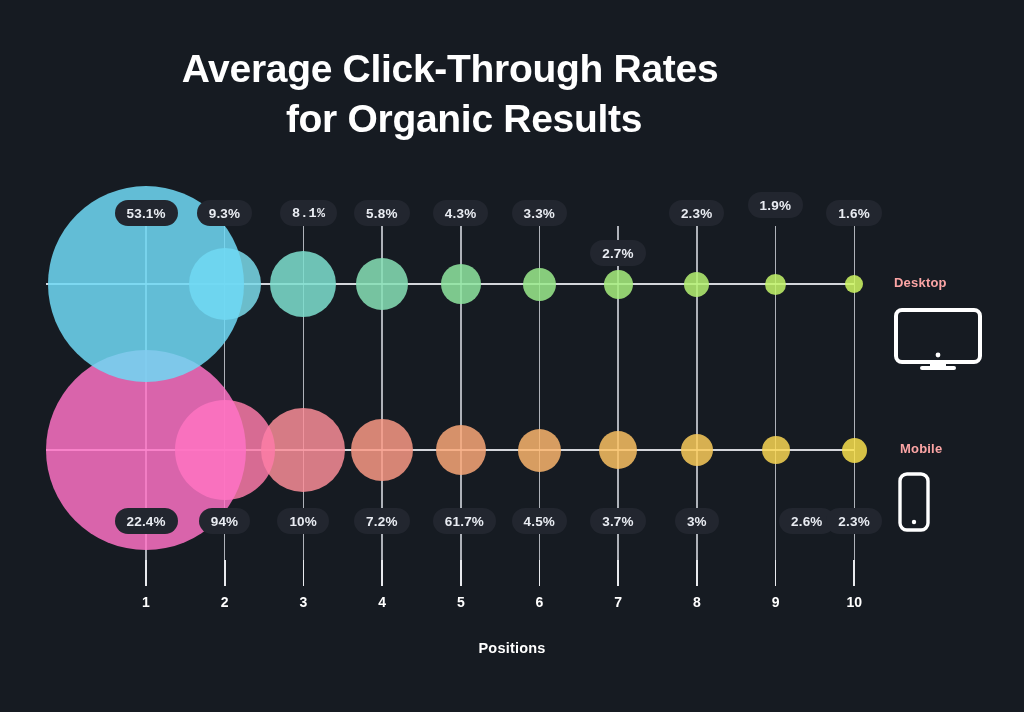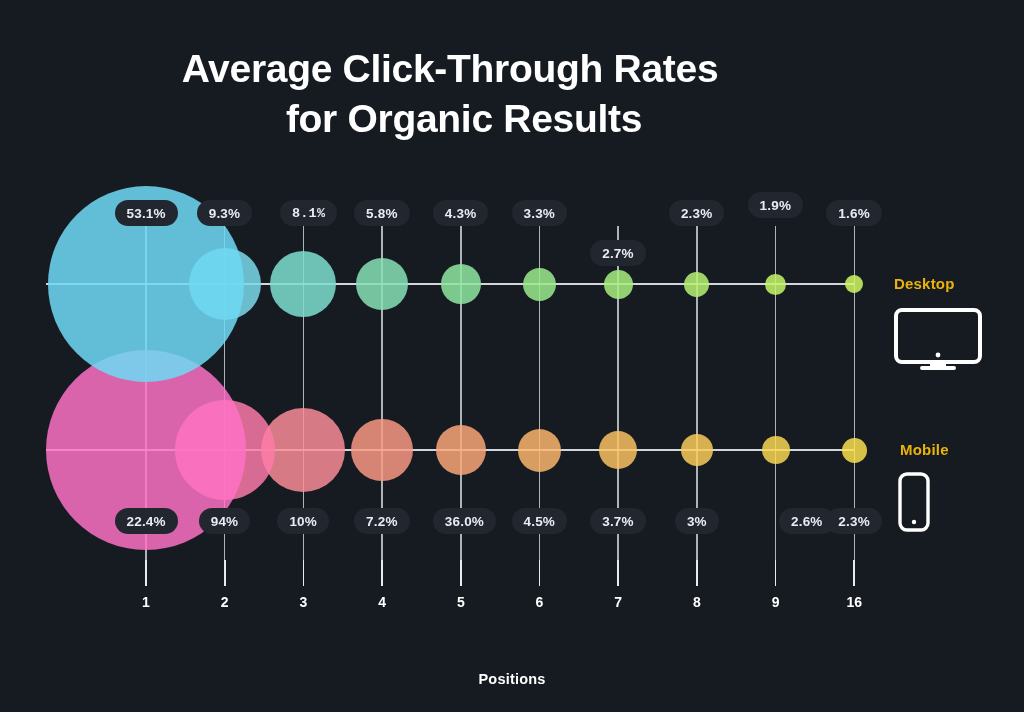--- a/index.html
+++ b/index.html
@@ -98,28 +98,27 @@
   #xlabel {
     position: absolute;
     top: 640px;
     left: 0;
     width: 1024px;
     text-align: center;
     color: #ffffff;
     font-size: 14.5px;
     font-weight: bold;
     letter-spacing: .2px;
-    margin-top: 31px;
   }
 
   
   .legend-label {
     position: absolute;
-    color: #eab308;
-    font-size: 15px;
+    color: #fca5a5;
+    font-size: 13px;
     font-weight: bold;
     letter-spacing: .2px;
   }
   .legend-icon { position: absolute; }
 </style>
 </head>
 <body>
 
 <div id="stage">
 
@@ -151,21 +150,21 @@
       <div class="tick" style="left: 617.3px; top: 560px;"></div>
       <div class="axisnum" style="left: 618.2px;">7</div>
       <div class="vline" style="left: 696.1px; top: 226px; height: 354px;"></div>
       <div class="tick" style="left: 696px; top: 560px;"></div>
       <div class="axisnum" style="left: 696.9px;">8</div>
       <div class="vline" style="left: 774.8px; top: 226px; height: 354px;"></div>
       <div class="tick" style="left: 774.7px; top: 560px;"></div>
       <div class="axisnum" style="left: 775.6px;">9</div>
       <div class="vline" style="left: 853.5px; top: 226px; height: 354px;"></div>
       <div class="tick" style="left: 853.4px; top: 560px;"></div>
-      <div class="axisnum" style="left: 854.3px;">16</div>
+      <div class="axisnum" style="left: 854.3px;">10</div>
       <div class="hline" style="left: 46px; top: 283.2px; width: 808.3px;"></div>
       <div class="hline" style="left: 46px; top: 449.2px; width: 808.3px;"></div>
       <div class="bubble bub-mobile" style="width: 200px; height: 200px; left: 46px; top: 350px; background: rgb(255, 114, 198); z-index: 20;"></div>
       <div class="bubble bub-mobile" style="width: 100px; height: 100px; left: 174.7px; top: 400px; background: rgb(253, 123, 169); z-index: 19;"></div>
       <div class="bubble bub-mobile" style="width: 84px; height: 84px; left: 261.4px; top: 408px; background: rgb(251, 142, 153); z-index: 18;"></div>
       <div class="bubble bub-mobile" style="width: 62px; height: 62px; left: 351.1px; top: 419px; background: rgb(251, 154, 134); z-index: 17;"></div>
       <div class="bubble bub-mobile" style="width: 50px; height: 50px; left: 435.8px; top: 425px; background: rgb(252, 168, 120); z-index: 16;"></div>
       <div class="bubble bub-mobile" style="width: 43px; height: 43px; left: 518px; top: 428.5px; background: rgb(253, 182, 110); z-index: 15;"></div>
       <div class="bubble bub-mobile" style="width: 38px; height: 38px; left: 599.2px; top: 431px; background: rgb(253, 194, 99); z-index: 14;"></div>
       <div class="bubble bub-mobile" style="width: 32px; height: 32px; left: 680.9px; top: 434px; background: rgb(253, 205, 91); z-index: 13;"></div>
@@ -188,21 +187,21 @@
       <div class="pill" style="top: 200px; z-index: 60; left: 432.8px;">4.3%</div>
       <div class="pill" style="top: 200px; z-index: 60; left: 511.5px;">3.3%</div>
       <div class="pill" style="top: 200px; z-index: 60; left: 590.2px; margin-top: 40px;">2.7%</div>
       <div class="pill" style="top: 200px; z-index: 60; left: 668.9px;">2.3%</div>
       <div class="pill" style="top: 192px; z-index: 60; left: 747.6px;">1.9%</div>
       <div class="pill" style="top: 200px; z-index: 60; left: 826.3px;">1.6%</div>
       <div class="pill" style="top: 508px; z-index: 60; left: 114.5px;">22.4%</div>
       <div class="pill" style="top: 508px; z-index: 60; left: 198.7px;">94%</div>
       <div class="pill" style="top: 508px; z-index: 60; left: 277.4px;">10%</div>
       <div class="pill" style="top: 508px; z-index: 60; left: 354.1px;">7.2%</div>
-      <div class="pill" style="top: 508px; z-index: 60; left: 432.8px;">36.0%</div>
+      <div class="pill" style="top: 508px; z-index: 60; left: 432.8px;">61.7%</div>
       <div class="pill" style="top: 508px; z-index: 60; left: 511.5px;">4.5%</div>
       <div class="pill" style="top: 508px; z-index: 60; left: 590.2px;">3.7%</div>
       <div class="pill" style="top: 508px; z-index: 60; left: 674.9px;">3%</div>
       <div class="pill" style="top: 508px; z-index: 60; left: 779px;">2.6%</div>
       <div class="pill" style="top: 508px; z-index: 60; left: 826.3px;">2.3%</div>
     </div>
 
   <div id="xlabel">Positions</div>
 
   <div class="legend-label" style="left:894px; top:275px;">Desktop</div>

